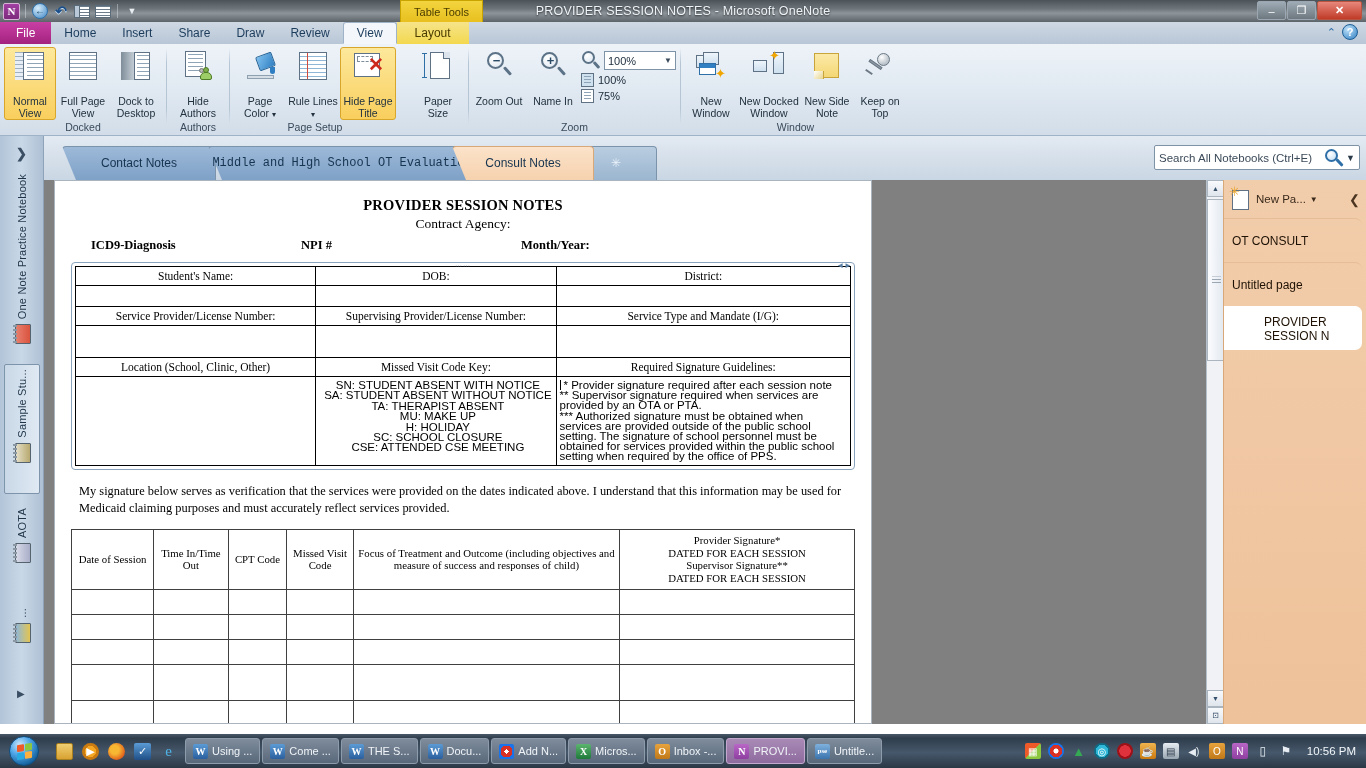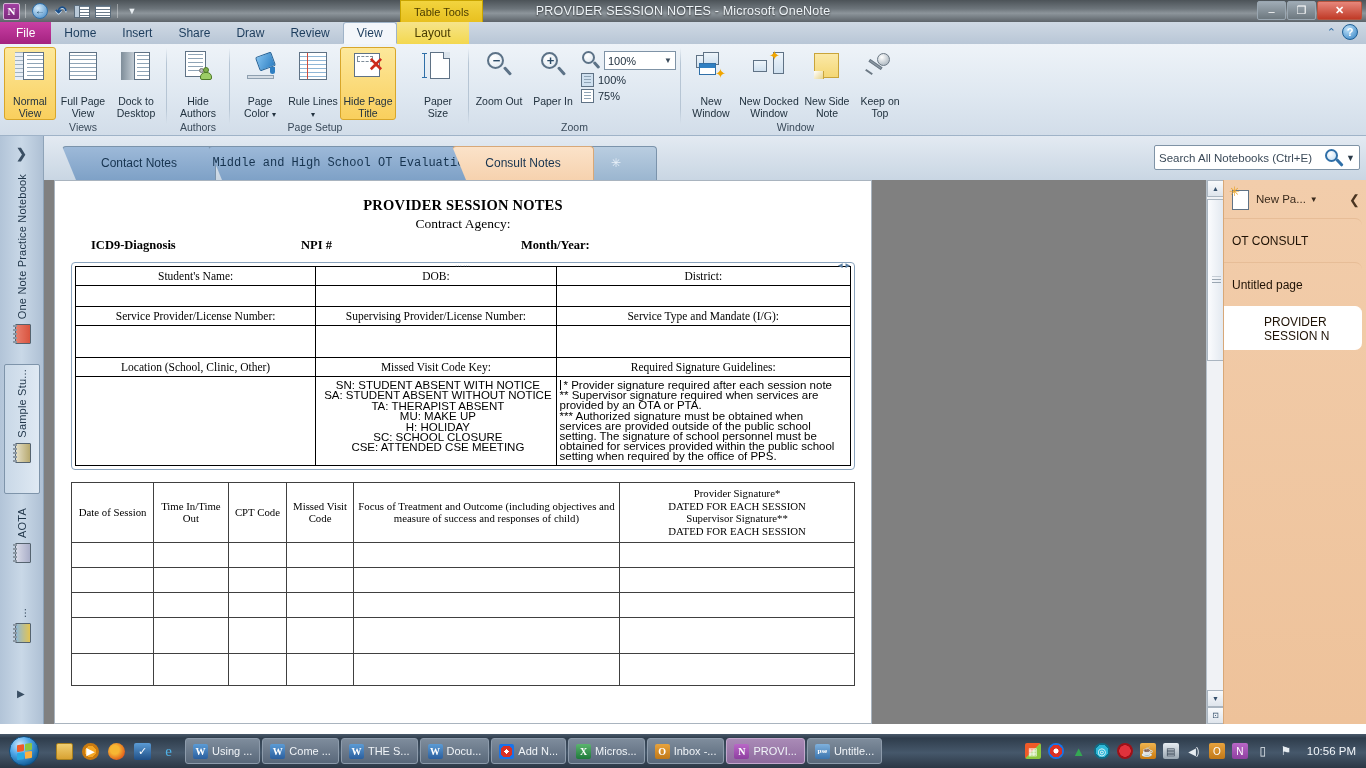--- a/index.html
+++ b/index.html
@@ -465,21 +465,21 @@
         </div>
         <div class="bigbtn">
           <div class="ico32">
             <div class="pg"></div>
               <div class="pg-gray"></div>
               <div class="pg-lines" style="left:17px;"></div>
           </div>
           <div class="lbl">Dock to Desktop</div>
         </div>
       </div>
-      <div class="grp-label">Views</div>
+      <div class="grp-label">Docked</div>
     </div>
     <div class="grp-sep"></div>
 
     <div class="grp" style="min-width:62px;">
       <div class="grp-items" style="justify-content:center;">
         <div class="bigbtn">
           <div class="ico32 authors-ico">
             <div class="pg" style="inset:0 8px 4px 3px;"></div>
             <div class="pg-lines" style="left:6px;right:11px;top:3px;bottom:8px;"></div>
             <div class="face">
@@ -554,21 +554,21 @@
           <div class="lbl">Zoom Out</div>
         </div>
         <div class="bigbtn">
           <div class="ico32">
             <div class="magnifier">
                 <div class="lens"></div>
                 <div class="sign">+</div>
                 <div class="handle"></div>
               </div>
           </div>
-          <div class="lbl">Paper In</div>
+          <div class="lbl">Name In</div>
         </div>
         <div class="zoombox">
           <div class="zoomfield">
             <div class="magnifier" style="width:20px;height:20px;">
               <div class="lens" style="width:13px;height:13px;"></div>
                 <div class="handle" style="height:8px;"></div>
             </div>
             <div class="zoominput">
               <span>100%</span>
               <span class="caret">▼</span>
@@ -759,20 +759,21 @@
                 <td class="sigrules">
                   <div style="border-left:1px solid #000;padding-left:3px;">*   Provider signature required after each session note</div>
                   <div>** Supervisor signature required when services are provided by an OTA or PTA.</div>
                   <div>*** Authorized signature must be obtained when services are provided outside of the public school setting.  The signature of school personnel must be obtained for services provided within the public school setting when required by the office of PPS.</div>
                 </td>
               </tr>
             </tbody>
           </table>
         </div>
 
+        <div class="verif">My signature below serves as verification that the services were provided on the dates indicated above. I understand that this information may be used for Medicaid claiming purposes and must accurately reflect services provided.</div>
 
         <table class="t2">
           <colgroup>
             <col style="width:10.5%">
               <col style="width:9.5%">
               <col style="width:7.5%">
             <col style="width:8.5%">
               <col style="width:34%">
               <col style="width:30%">
           </colgroup>

